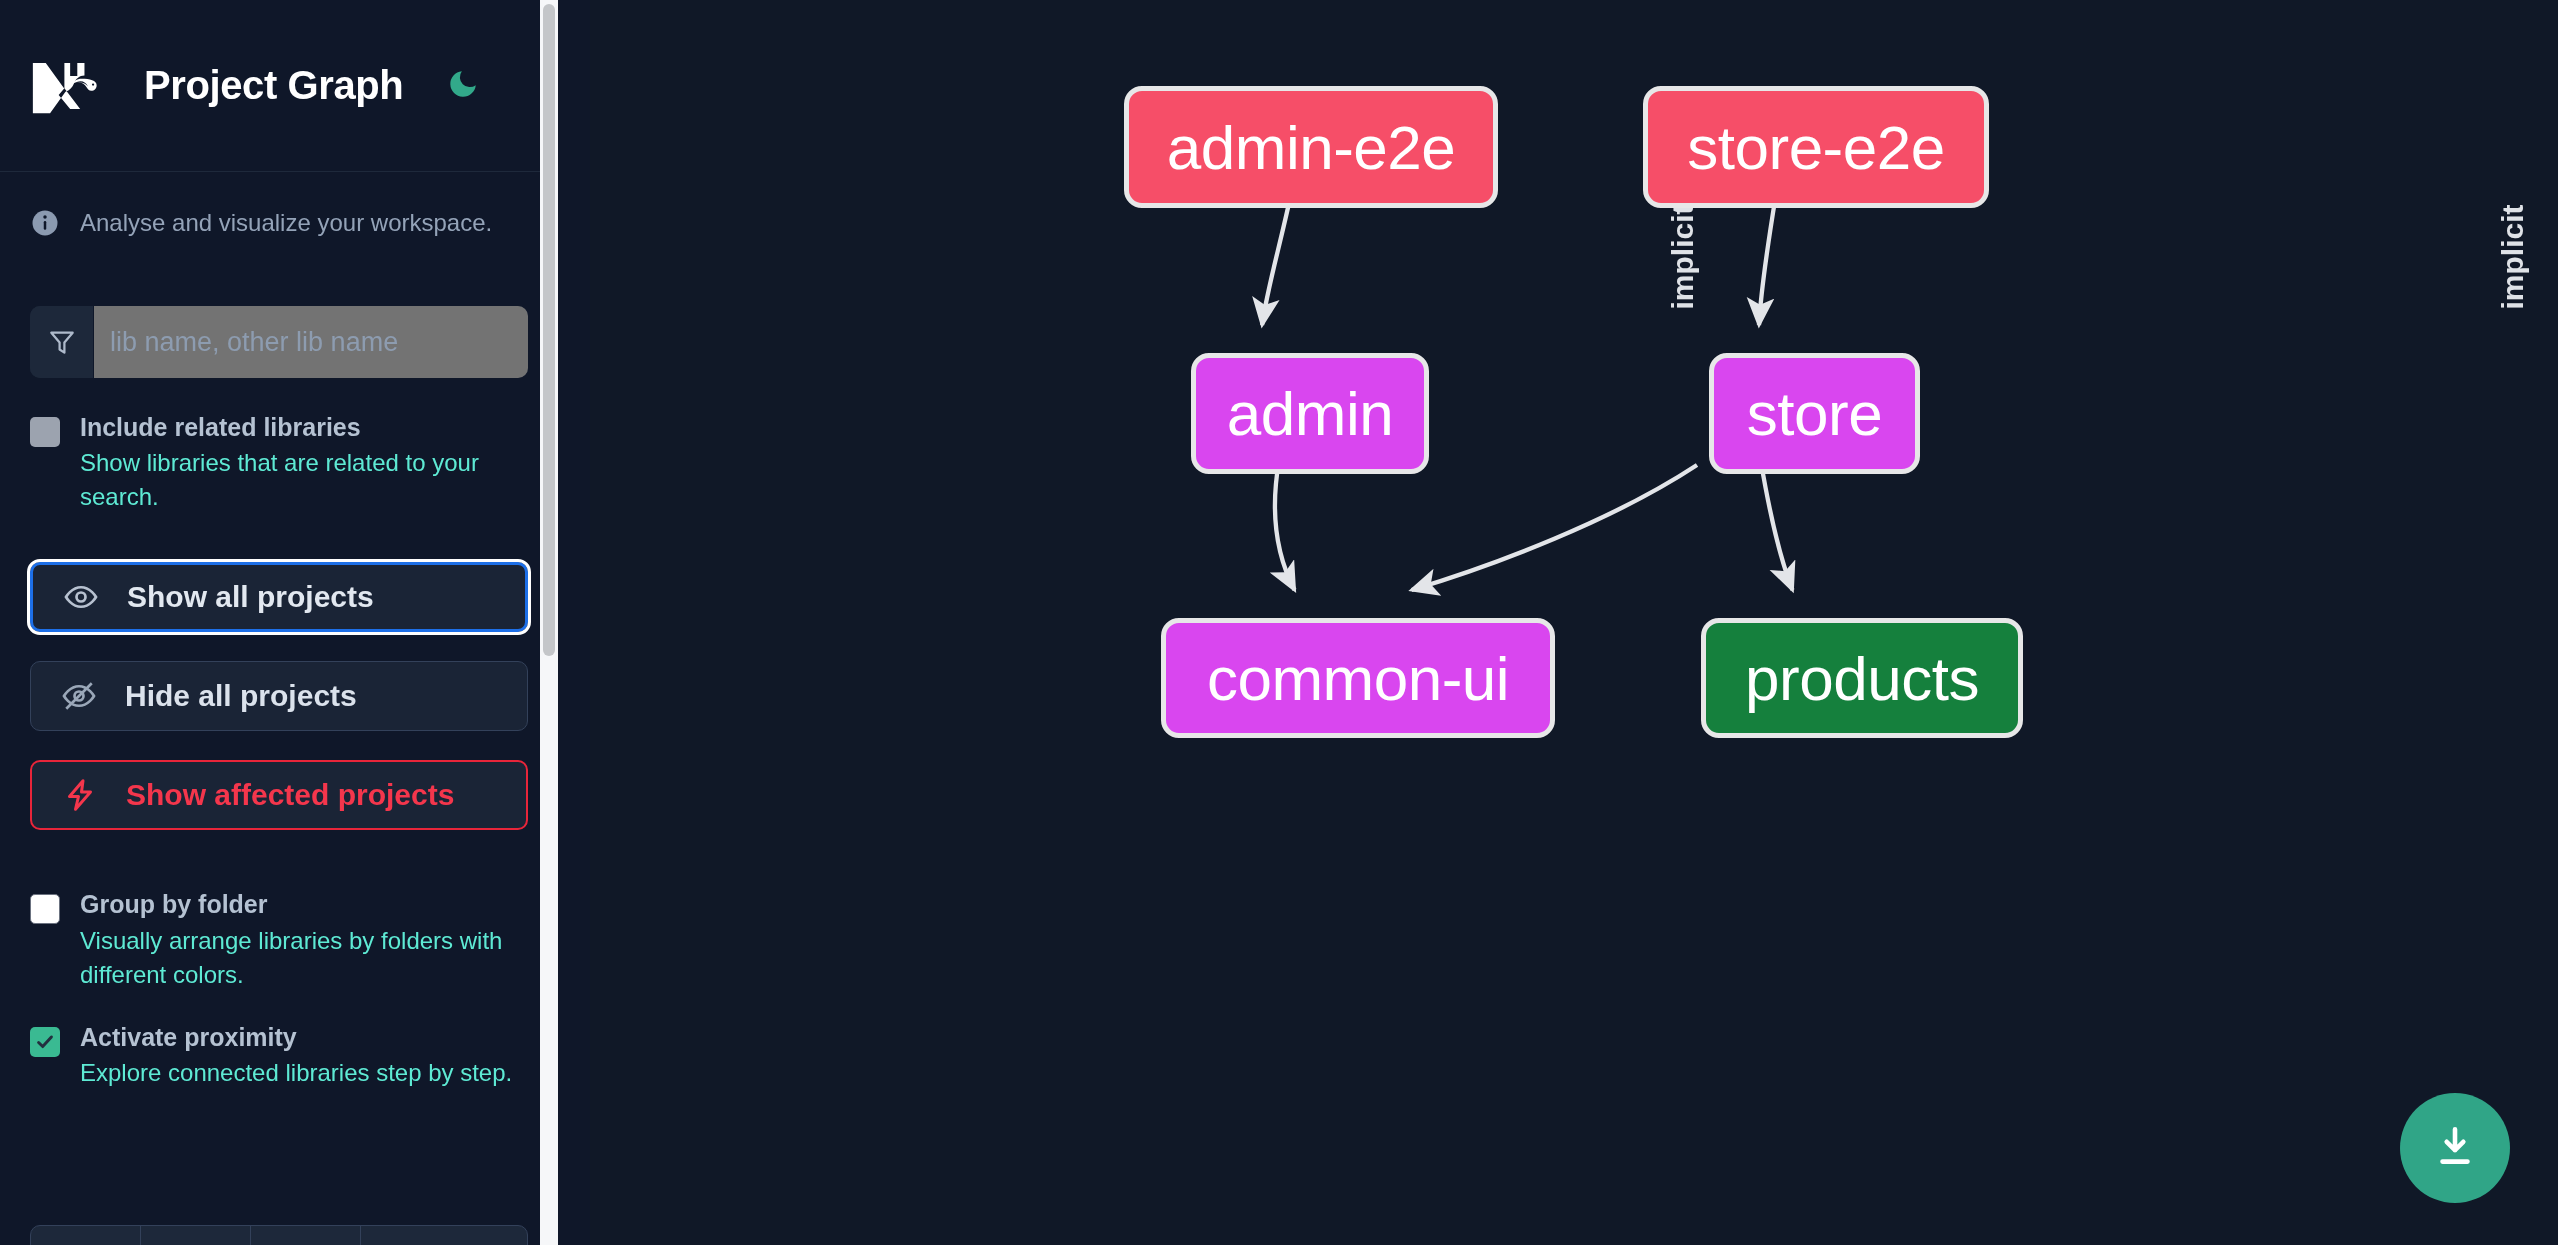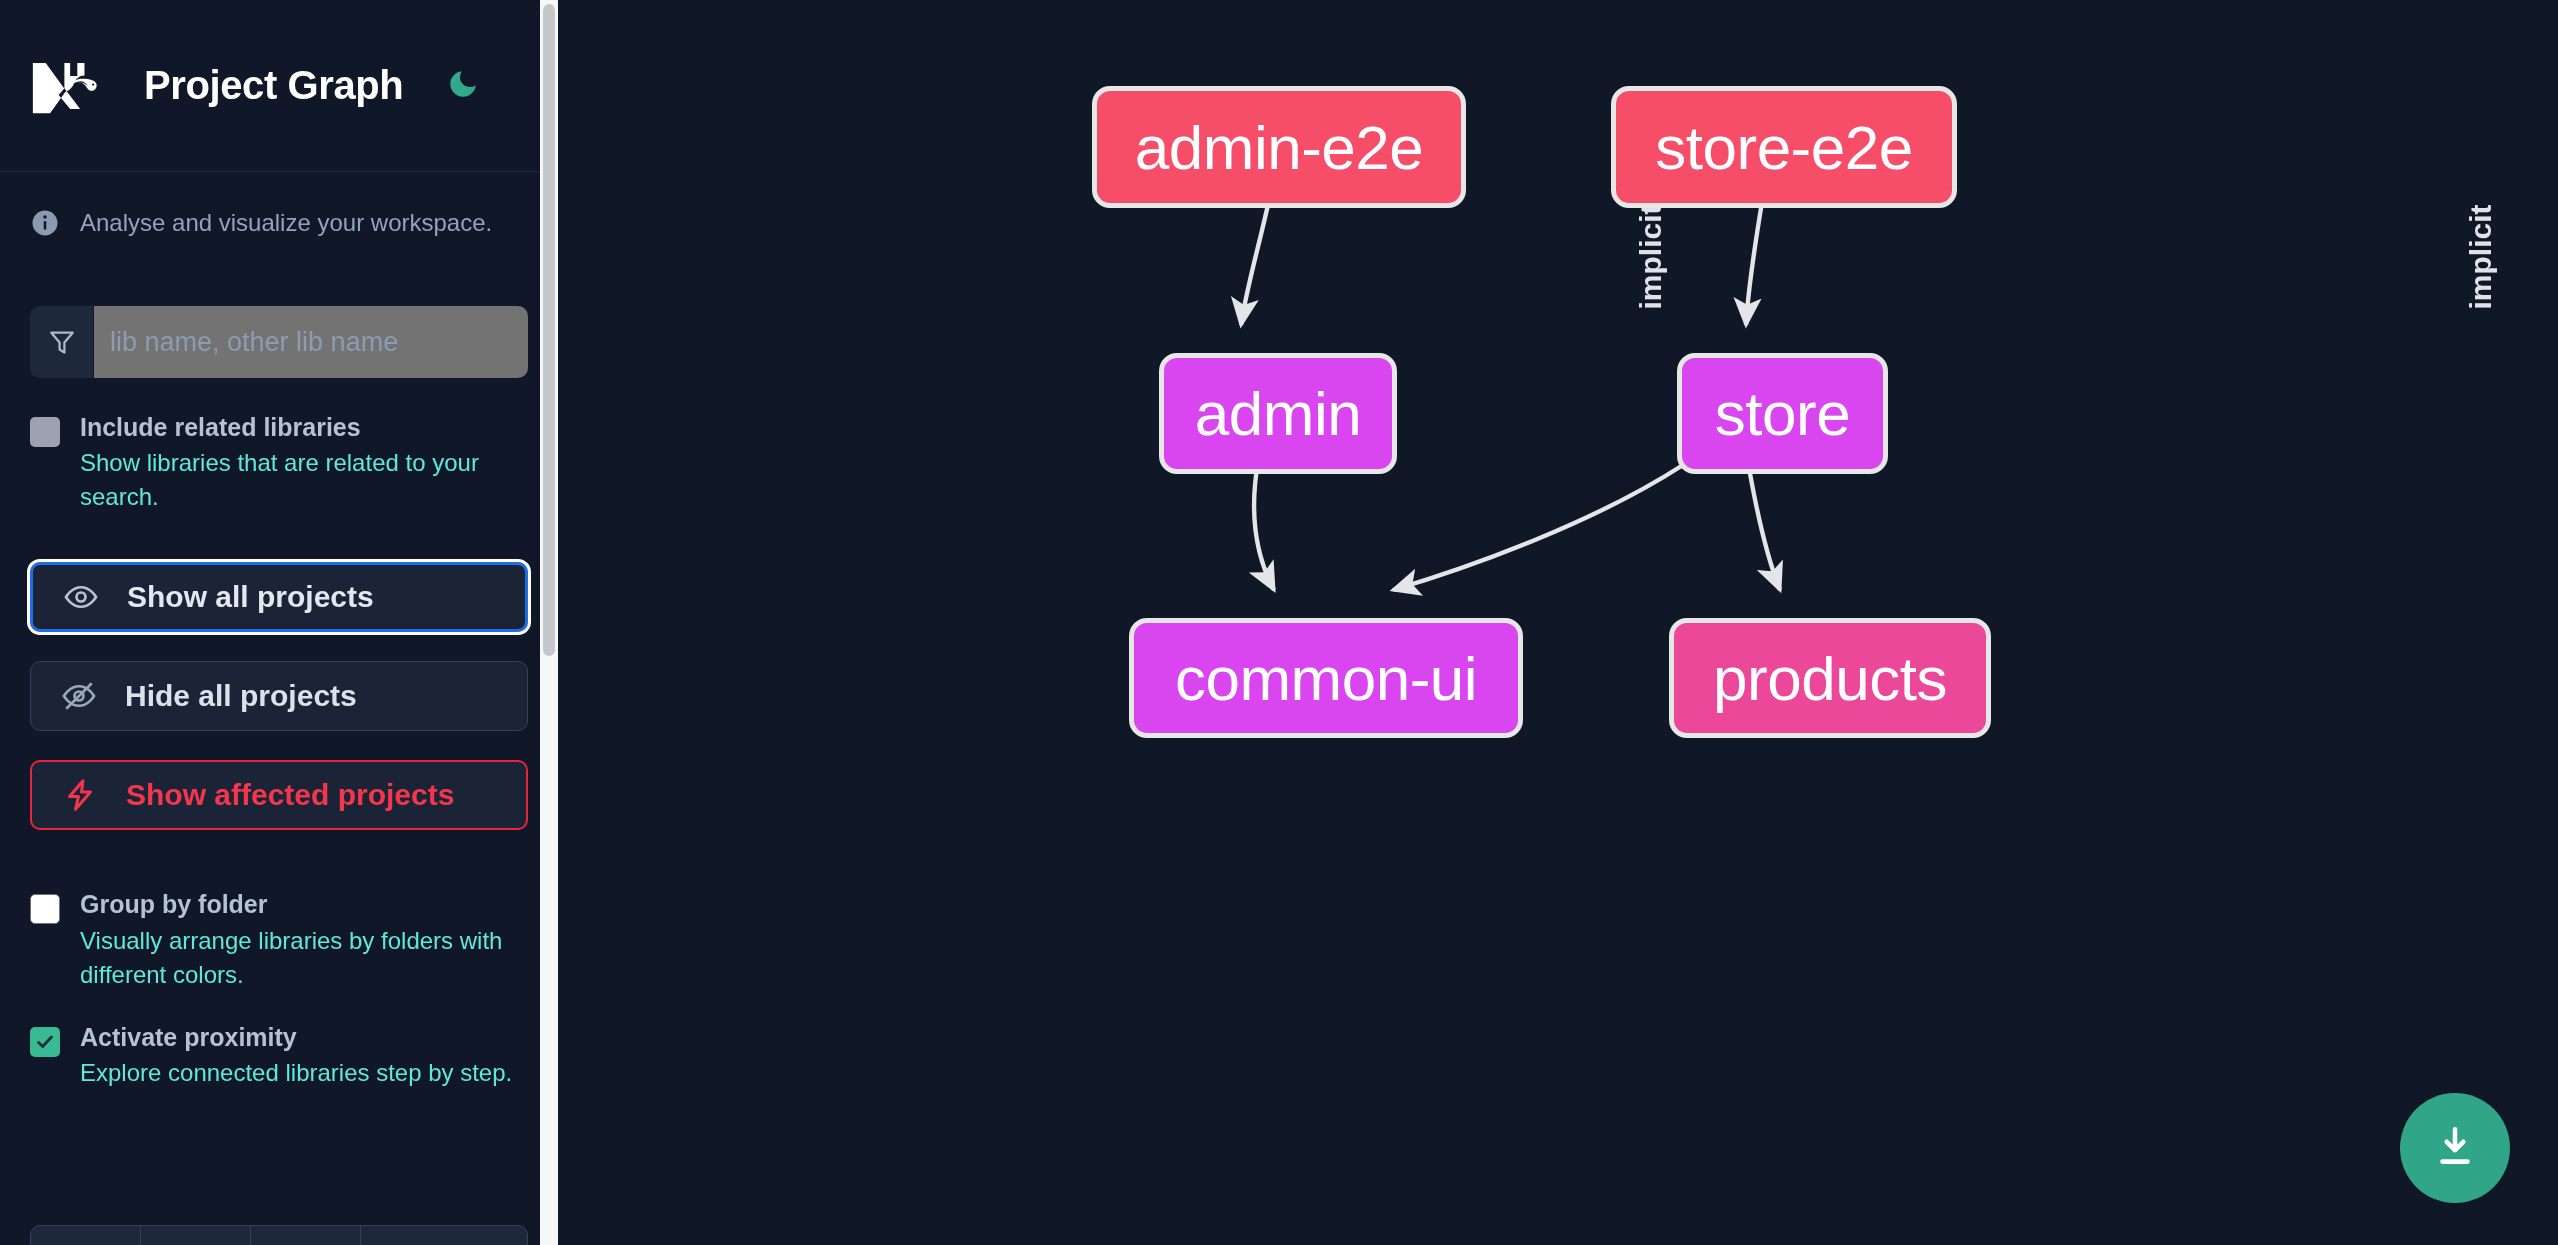--- a/index.html
+++ b/index.html
@@ -2,21 +2,21 @@
 <html><head>
 <meta charset="utf-8">
 <style>
   * { box-sizing: border-box; margin: 0; padding: 0; }
   html, body {
     width: 2558px; height: 1245px;
     background: #0f1729;
     font-family: "Liberation Sans", sans-serif;
     overflow: hidden;
   }
-  #app { position: relative; width: 2558px; height: 1245px; display: flex; }
+  #app { position: relative; width: 2558px; height: 1245px; display: flex; gap: 32px; }
 
   
   .sidebar {
     position: relative;
     width: 558px; height: 1245px;
     background: #0f1729;
     flex: 0 0 558px;
     overflow: hidden;
   }
   .sidebar-header {
@@ -150,21 +150,21 @@
     display: flex; align-items: center; justify-content: center;
     color: #ffffff;
     font-weight: 400;
     letter-spacing: -0.5px;
     cursor: pointer;
     font-family: "Liberation Sans", sans-serif;
     margin-top: 16px;
   }
   .node.app  { background: #f64e68; }
   .node.lib  { background: #d946ef; }
-  .node.grey { background: #ec4899; }
+  .node.grey { background: #15803d; }
 
   svg.edges { position: absolute; inset: 0; width: 100%; height: 100%; pointer-events: none; }
   .elabel {
     position: absolute;
     font-size: 30px; font-weight: 700;
     color: #2a3246;
     -webkit-text-stroke: 6px #e2e4e8;
     paint-order: stroke fill;
     transform-origin: center;
   }

